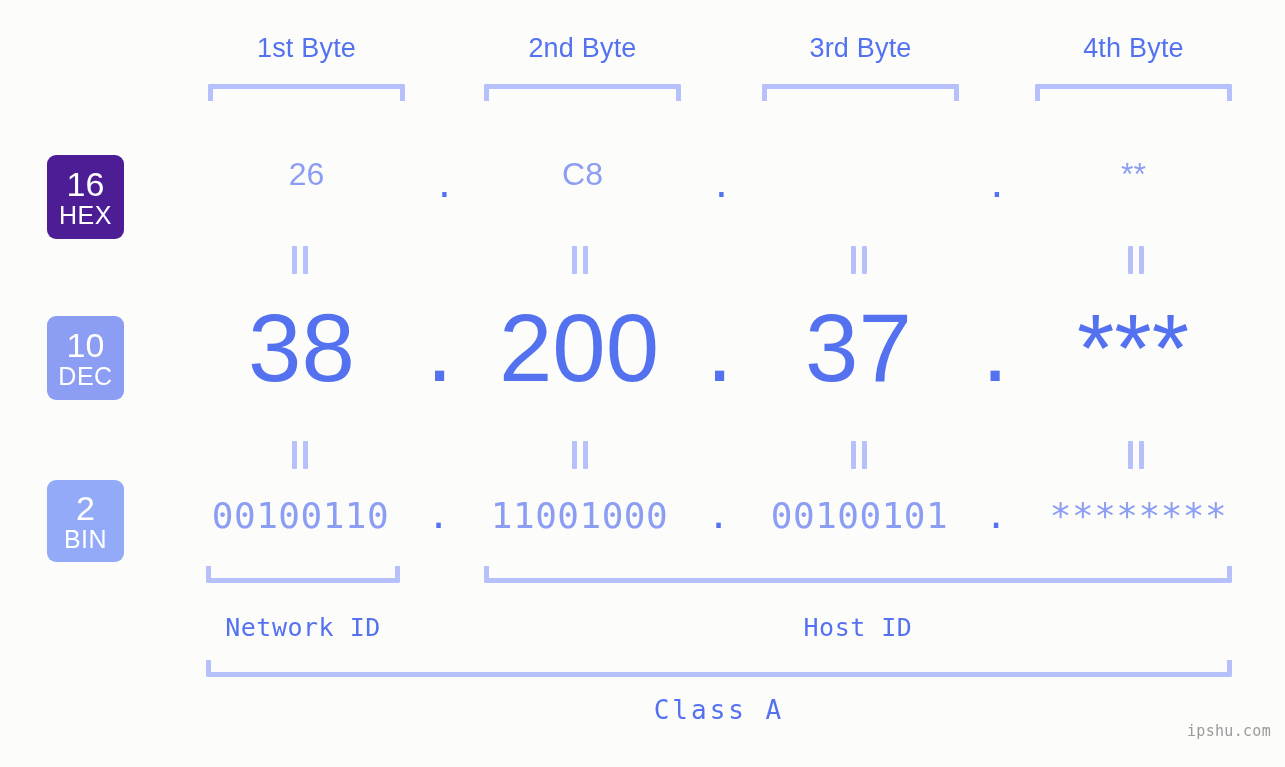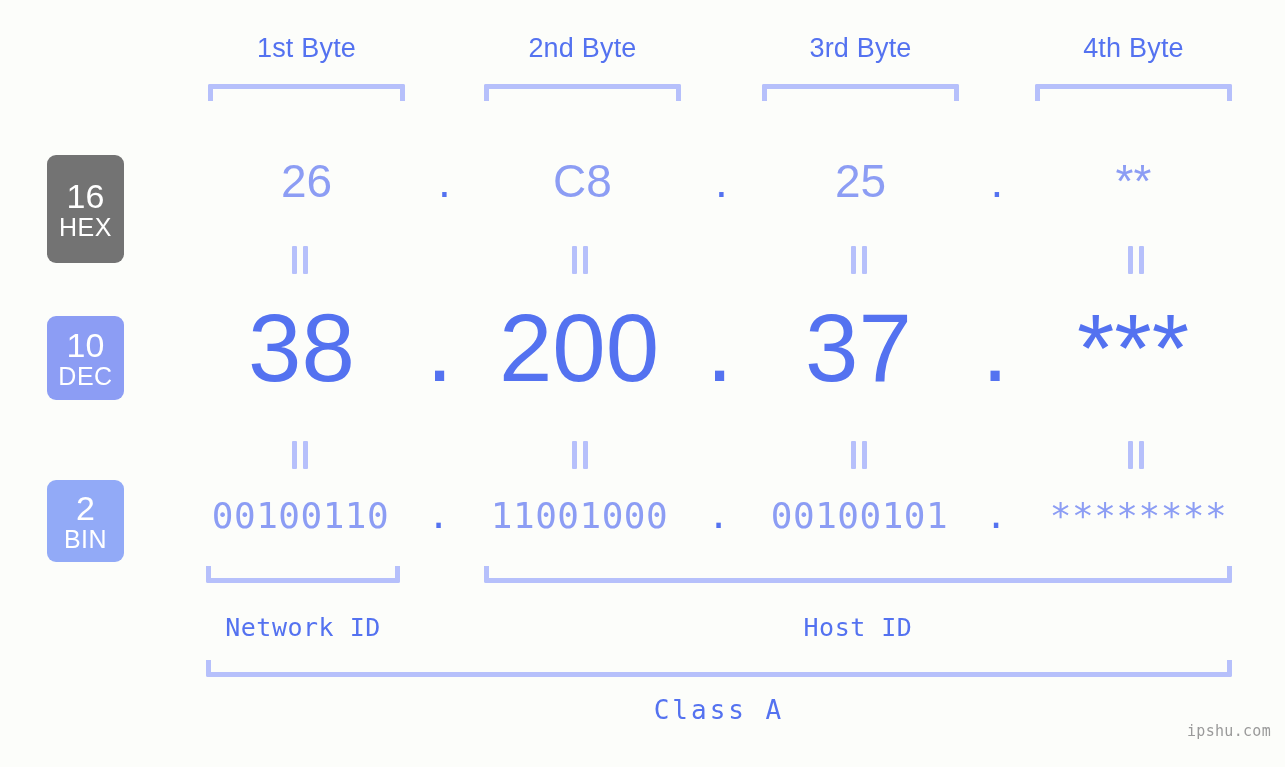--- a/index.html
+++ b/index.html
@@ -71,34 +71,34 @@
     font-size: 34px;
     font-weight: 400;
     letter-spacing: 0px;
     margin-bottom: 2px;
   }
   .badge .nm {
     font-size: 25px;
     font-weight: 400;
     letter-spacing: 0.5px;
   }
-  #badge-hex { top: 155px; height: 108px; background: #737373; }
+  #badge-hex { top: 155px; height: 84px; background: #4c1d95; }
   #badge-dec { top: 316px; height: 84px; background: #8c9df4; }
   #badge-bin { top: 480px; height: 82px; background: #92aaf7; }
 
   
   .cell {
     position: absolute;
     text-align: center;
     white-space: nowrap;
   }
 
   
   .hex-val {
-    font-size: 46px;
+    font-size: 32px;
     color: #8c9df4;
     font-family: "Liberation Sans", sans-serif;
     top: 158px;
     line-height: 1;
   }
   .hex-dot {
     position: absolute;
     font-size: 46px;
     color: #5472f0;
     top: 158px;
@@ -217,21 +217,20 @@
   </div>
   <div class="badge" id="badge-bin">
     <div class="num">2</div>
     <div class="nm">BIN</div>
   </div>
 
   <div class="cell hex-val" style="left:208px; width:197px;">26</div>
   <div class="hex-dot" style="left:405px; width:79px; text-align:center;">.</div>
   <div class="cell hex-val" style="left:484px; width:197px;">C8</div>
   <div class="hex-dot" style="left:681px; width:81px; text-align:center;">.</div>
-  <div class="cell hex-val" style="left:762px; width:197px;">25</div>
   <div class="hex-dot" style="left:959px; width:76px; text-align:center;">.</div>
   <div class="cell hex-val" style="left:1035px; width:197px;">**</div>
 
   <div class="eqmark" style="left:292px; top:246px;">
     <span class="a"></span>
       <span class="b"></span>
   </div>
   <div class="eqmark" style="left:572px; top:246px;">
     <span class="a"></span>
       <span class="b"></span>

